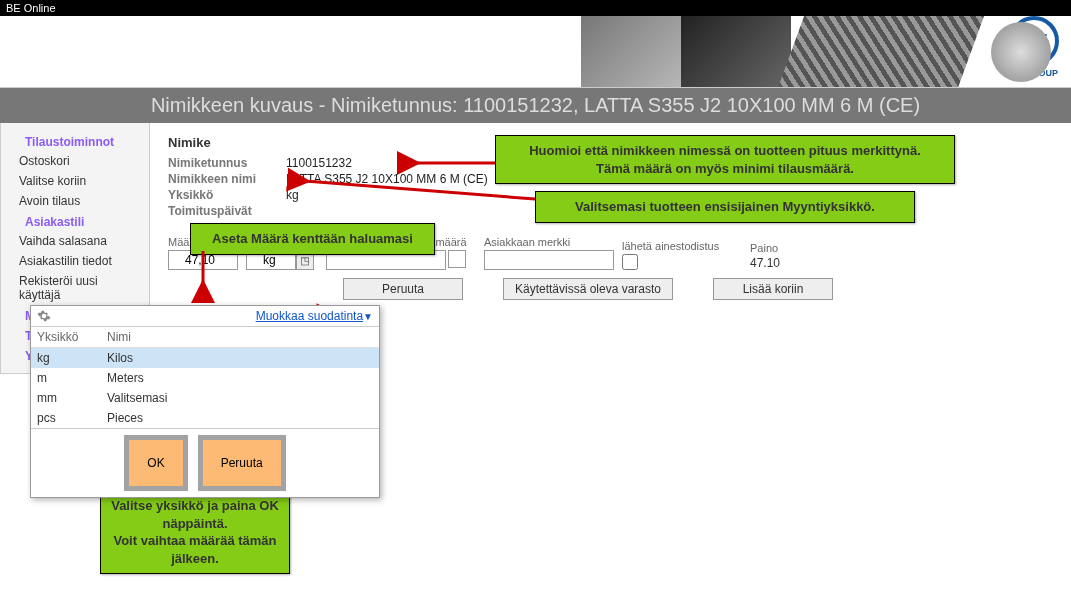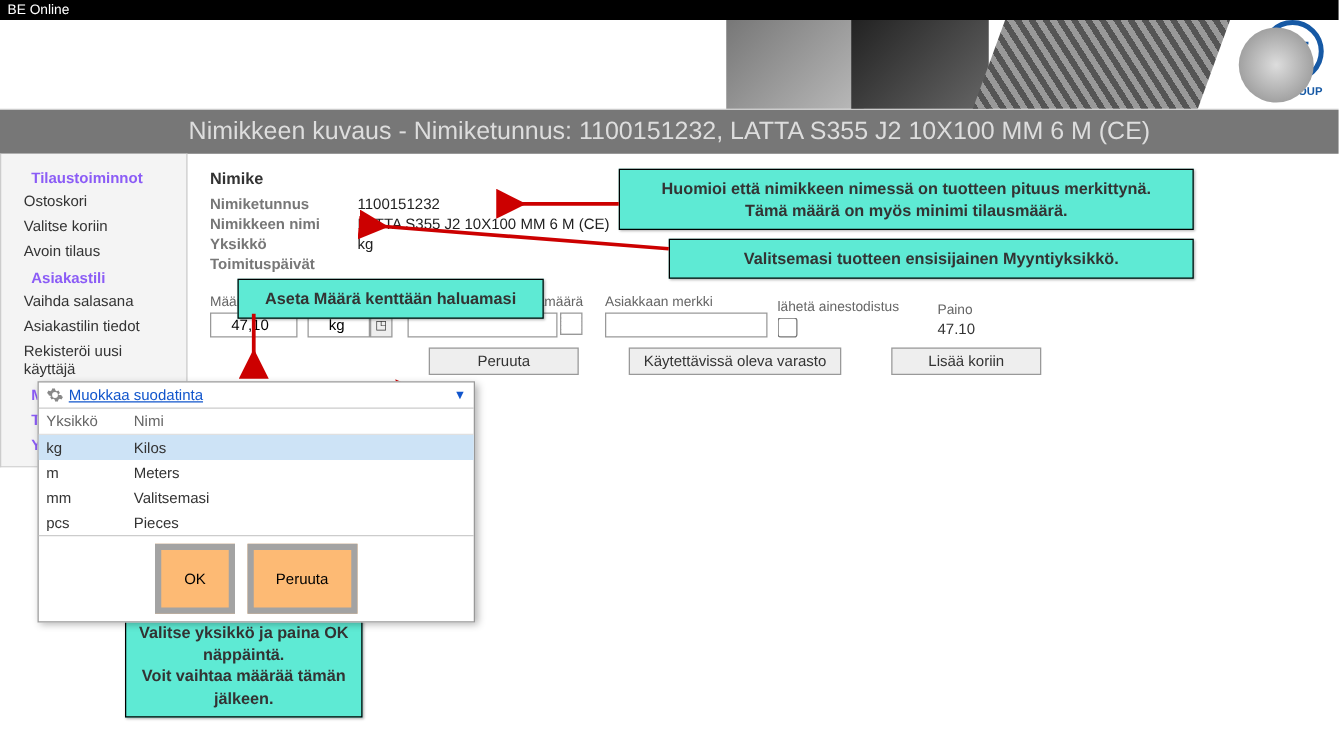--- a/index.html
+++ b/index.html
@@ -30,28 +30,28 @@
   .form-col { display: flex; flex-direction: column; gap: 2px; font-size: 11px; }
   .form-col label { color: #666; }
   .form-col input[type="text"] { border: 1px solid #999; padding: 2px 16px; font-size: 12px; height: 20px; }
   .unit-wrap { display:flex; }
   .unit-wrap input { width: 50px; }
   .lov-btn { width: 18px; height: 20px; border:1px solid #999; background:#eee; font-size:10px; display:flex; align-items:center; justify-content:center; cursor:pointer; }
   .cal-icon { width: 18px; height: 18px; display:inline-block; background: linear-gradient(#fff,#fff) padding-box, repeating-linear-gradient(#999 0 1px,#fff 1px 3px); border:1px solid #999; vertical-align: bottom; cursor:pointer; }
   .checkbox { width:16px; height:16px; }
   .btn-row { display:flex; gap: 40px; margin-top: 8px; margin-left: 175px;}
   .btn { border:1px solid #999; background:#eee; padding:3px 10px; font-size:12px; min-width:120px; text-align:center; cursor:pointer; }
-  .callout { position:absolute; background:#5eead4; border:1.5px solid #000; padding:6px 10px; font-size:13px; font-weight:bold; text-align:center; line-height:1.35; box-shadow:1px 1px 2px rgba(0,0,0,.3); }
+  .callout { position:absolute; background:#84cc16; border:1.5px solid #000; padding:6px 10px; font-size:13px; font-weight:bold; text-align:center; line-height:1.35; box-shadow:1px 1px 2px rgba(0,0,0,.3); }
   .arrow { position:absolute; pointer-events:none; }
   .arrow svg { overflow:visible; }
   .arrow-head { fill:#c00; }
   .arrow-line { stroke:#c00; stroke-width:3; }
   .dropdown { position:absolute; left:30px; top:305px; width:350px; background:#fff; border:1px solid #999; box-shadow:2px 2px 6px rgba(0,0,0,.3); font-size:12px; z-index:5;}
   .dd-head { display:flex; align-items:center; padding:3px 6px; border-bottom:1px solid #ccc; }
-  .dd-head a { color:#15c; text-decoration:underline; flex:1; }
+  .dd-head a { color:#15c; text-decoration:underline; flex:1;text-align:right; }
   .dd-head .chev { color:#15c; font-size:10px; cursor:pointer; }
   .dd-cols { display:flex; padding:3px 6px; color:#666; border-bottom:1px solid #e0e0e0; }
   .dd-cols .c1 { width:70px; }
   .dd-table .row { display:flex; padding:3px 6px; cursor:pointer; }
   .dd-table .row.sel { background:#cde3f6; }
   .dd-table .c1 { width:70px; }
   .dd-btns { display:flex; justify-content:center; gap:10px; padding:6px; border-top:1px solid #ccc;}
   .dd-btns button { border:5px solid #a3a3a3; background:#fdba74; padding:16px 18px; font-size:12px; cursor:pointer; }
   .gear { display:inline-block; width:14px; height:14px; margin-right:4px; }
   .gear svg { width:14px; height:14px; }
@@ -151,21 +151,21 @@
       </div>
     </div>
 
     <div class="btn-row">
       <div class="btn">Peruuta</div>
       <div class="btn" style="min-width:170px">Käytettävissä oleva varasto</div>
       <div class="btn">Lisää koriin</div>
     </div>
 
     <div class="callout" style="left:345px; top:12px; width:460px;">Huomioi että nimikkeen nimessä on tuotteen pituus merkittynä.<br>Tämä määrä on myös minimi tilausmäärä.</div>
-    <div class="callout" style="left:385px; top:68px; width:420px;">Valitsemasi tuotteen ensisijainen Myyntiyksikkö.</div>
+    <div class="callout" style="left:385px; top:68px; width:380px;">Valitsemasi tuotteen ensisijainen Myyntiyksikkö.</div>
     <div class="callout" style="left:30px; top:100px; width:245px;margin-left:10px;">Aseta Määrä kenttään haluamasi</div>
     <div class="callout" style="left:215px; top:260px; width:490px; font-weight:bold;">Materiaalin tilausyksikön muutos;<br>Käytössä olevat vaihtoehdot ovat kg (kilo), m (metri) ja pcs (kappale).<br>mm eli millimetrit eivät ole Suomessa käytössä.</div>
 
     <div class="arrow" style="left:260px; top:30px;">
       <svg width="90" height="20">
           <defs>
             <marker id="ah1" markerWidth="8" markerHeight="8" refX="2" refY="4" orient="auto">
               <path class="arrow-head" d="M8 0 L0 4 L8 8 z"></path>
             </marker>
           </defs>

